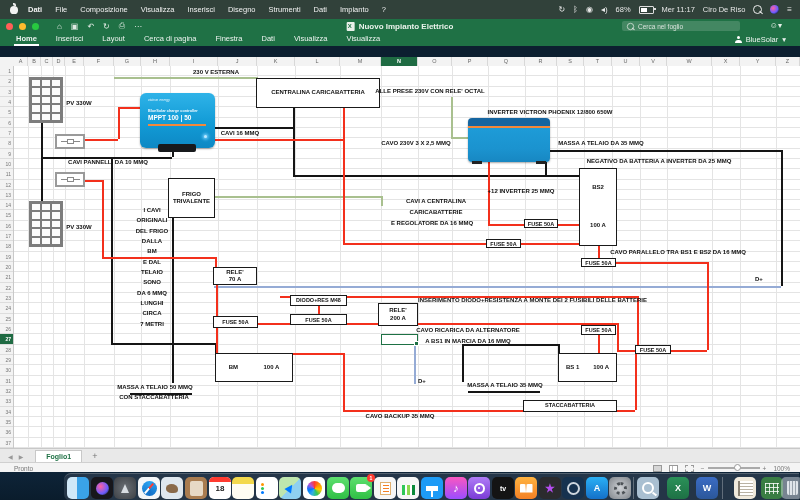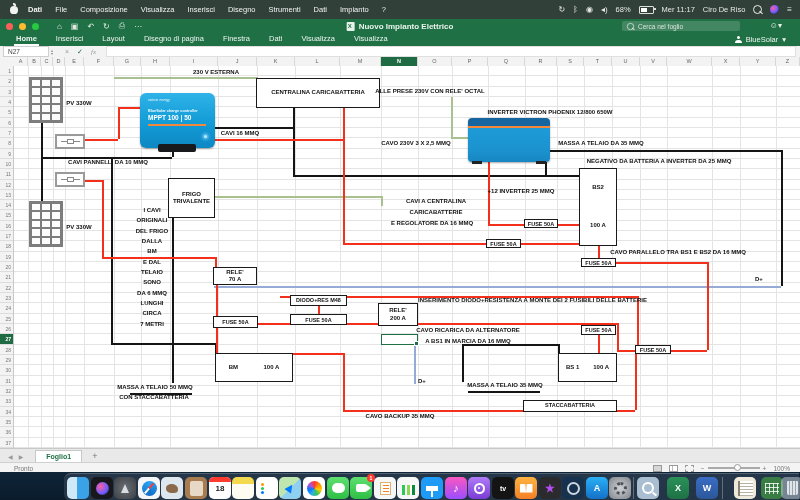--- a/index.html
+++ b/index.html
@@ -244,46 +244,33 @@
       <span>Cerca nel foglio</span>
     </div>
     <span id="fb-smiley"><span>☺</span>▾</span>
   </div>
 
   <div id="tabrow">
     <div id="tabs">
         <div class="tab active">Home</div>
         <div class="tab">Inserisci</div>
         <div class="tab">Layout</div>
-        <div class="tab">Disegno di pagina</div>
+        <div class="tab">Cerca di pagina</div>
         <div class="tab">Finestra</div>
         <div class="tab">Dati</div>
         <div class="tab">Visualizza</div>
         <div class="tab">Visualizza</div>
       </div>
     <div id="share">
       <span class="person"></span>
       <span>BlueSolar</span>
       <span>▾</span>
     </div>
   </div>
 
-  <div id="formulabar">
-    <div id="namebox">N27</div>
-    <div class="stepper">
-        <span>▴</span>
-        <span>▾</span>
-      </div>
-    <div id="fb-icons">
-      <span>×</span>
-      <span style="color:#1f7145">✓</span>
-      <span id="fx">fx</span>
-    </div>
-    <div id="formula-input"></div>
-  </div>
 
   <div id="corner"></div>
   <div id="colheaders">
       <div class="colh" style="left: 14px; width: 14px;">A</div>
       <div class="colh" style="left: 28px; width: 13px;">B</div>
       <div class="colh" style="left: 41px; width: 12px;">C</div>
       <div class="colh" style="left: 53px; width: 12px;">D</div>
       <div class="colh" style="left: 65px; width: 19px;">E</div>
       <div class="colh" style="left: 84px; width: 30px;">F</div>
       <div class="colh" style="left: 114px; width: 27px;">G</div>

